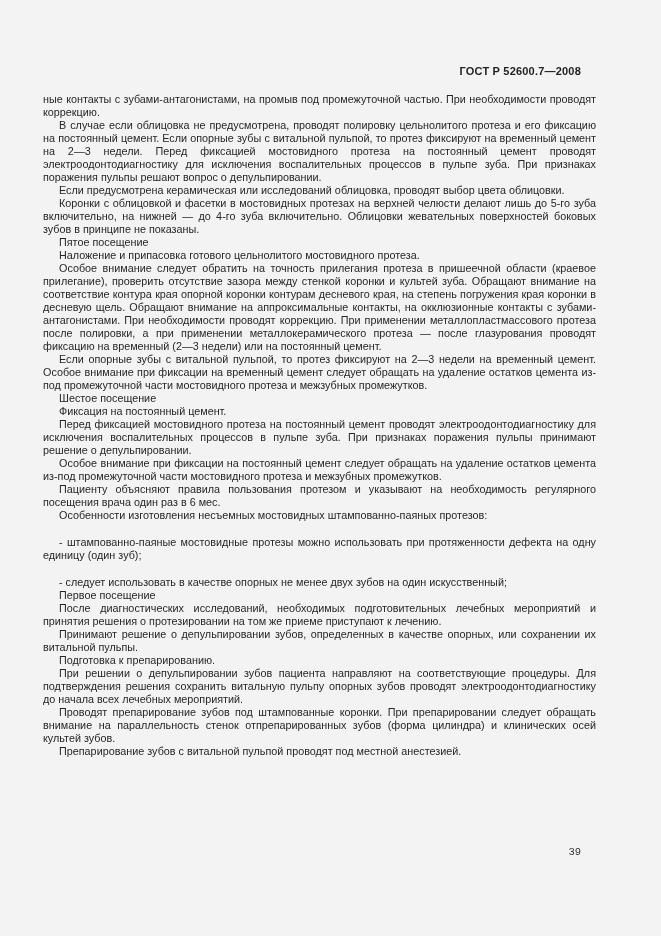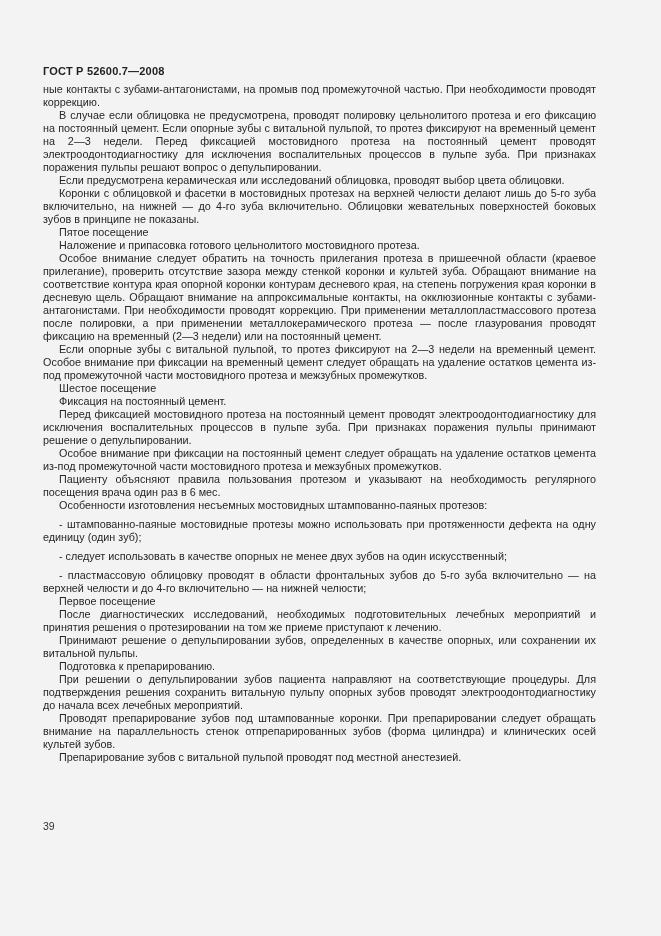--- a/index.html
+++ b/index.html
@@ -12,45 +12,48 @@
   }
   .page {
     position: relative;
     width: 661px; height: 936px;
     overflow: hidden;
     background: #f3f3f4;
   }
   .running-header {
     position: absolute;
     top: 65px; left: 43px; width: 538px;
+    text-align: right;
     font-weight: bold;
     font-size: 11px;
     letter-spacing: 0.2px;
     color: #1f1f1f;
     white-space: nowrap;
   }
   .doc-body {
     position: absolute;
-    top: 83px; left: 43px; width: 553px;
+    top: 93px; left: 43px; width: 553px;
     font-size: 10.8px;
     line-height: 13px;
     color: #262626;
   }
   .para {
     margin: 0;
     text-indent: 16px;
     text-align: justify;
   }
   .para.opening { text-indent: 0; }
-  .para.bullet { margin-top: 6px; }
+  .para.bullet { margin-top: 14px; }
   .page-number {
     position: absolute;
-    top: 820px; left: 43px; width: 538px;
+    top: 846px; left: 43px; width: 538px;
+    text-align: right;
     font-size: 10.5px;
     color: #333333;
+    font-family: Liberation Mono, monospace;
   }
 </style>
 </head>
 <body>
 
 <div class="page">
   <div class="running-header">ГОСТ Р 52600.7—2008</div>
 
   <main class="doc-body">
       <p class="para opening">ные контакты с зубами-антагонистами, на промыв под промежуточной частью. При необходимости проводят коррекцию.</p>
@@ -62,21 +65,20 @@
       <p class="para normal">Особое внимание следует обратить на точность прилегания протеза в пришеечной области (краевое прилегание), проверить отсутствие зазора между стенкой коронки и культей зуба. Обращают внимание на соответствие контура края опорной коронки контурам десневого края, на степень погружения края коронки в десневую щель. Обращают внимание на аппроксимальные контакты, на окклюзионные контакты с зубами-антагонистами. При необходимости проводят коррекцию. При применении металлопластмассового протеза после полировки, а при применении металлокерамического протеза — после глазурования проводят фиксацию на временный (2—3 недели) или на постоянный цемент.</p>
       <p class="para normal">Если опорные зубы с витальной пульпой, то протез фиксируют на 2—3 недели на временный цемент. Особое внимание при фиксации на временный цемент следует обращать на удаление остатков цемента из-под промежуточной части мостовидного протеза и межзубных промежутков.</p>
       <p class="para normal">Шестое посещение</p>
       <p class="para normal">Фиксация на постоянный цемент.</p>
       <p class="para normal">Перед фиксацией мостовидного протеза на постоянный цемент проводят электроодонтодиагностику для исключения воспалительных процессов в пульпе зуба. При признаках поражения пульпы принимают решение о депульпировании.</p>
       <p class="para normal">Особое внимание при фиксации на постоянный цемент следует обращать на удаление остатков цемента из-под промежуточной части мостовидного протеза и межзубных промежутков.</p>
       <p class="para normal">Пациенту объясняют правила пользования протезом и указывают на необходимость регулярного посещения врача один раз в 6 мес.</p>
       <p class="para normal">Особенности изготовления несъемных мостовидных штампованно-паяных протезов:</p>
       <p class="para bullet">- штампованно-паяные мостовидные протезы можно использовать при протяженности дефекта на одну единицу (один зуб);</p>
       <p class="para bullet">- следует использовать в качестве опорных не менее двух зубов на один искусственный;</p>
-      <p class="para bullet">- пластмассовую облицовку проводят в области фронтальных зубов до 5-го зуба включительно — на верхней челюсти и до 4-го включительно — на нижней челюсти;</p>
       <p class="para normal">Первое посещение</p>
       <p class="para normal">После диагностических исследований, необходимых подготовительных лечебных мероприятий и принятия решения о протезировании на том же приеме приступают к лечению.</p>
       <p class="para normal">Принимают решение о депульпировании зубов, определенных в качестве опорных, или сохранении их витальной пульпы.</p>
       <p class="para normal">Подготовка к препарированию.</p>
       <p class="para normal">При решении о депульпировании зубов пациента направляют на соответствующие процедуры. Для подтверждения решения сохранить витальную пульпу опорных зубов проводят электроодонтодиагностику до начала всех лечебных мероприятий.</p>
       <p class="para normal">Проводят препарирование зубов под штампованные коронки. При препарировании следует обращать внимание на параллельность стенок отпрепарированных зубов (форма цилиндра) и клинических осей культей зубов.</p>
       <p class="para normal">Препарирование зубов с витальной пульпой проводят под местной анестезией.</p>
     </main>
 
   <div class="page-number">39</div>

